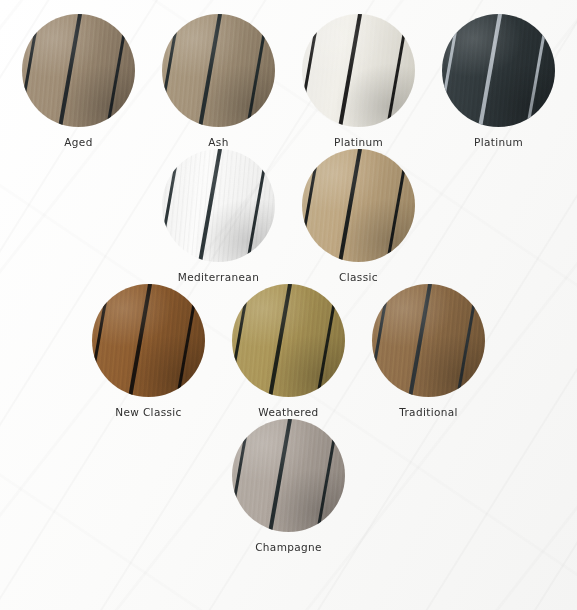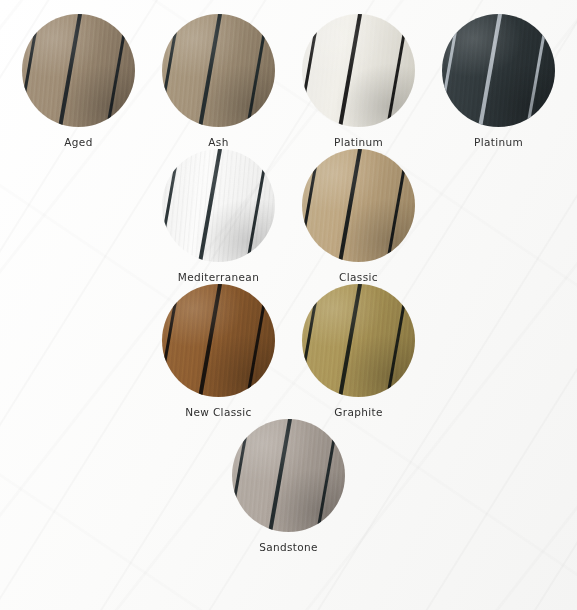--- a/index.html
+++ b/index.html
@@ -213,28 +213,38 @@
         <div class="swatch-label">New Classic</div>
       </div>
       <div class="swatch-cell">
         <div class="swatch-disc" style="background: linear-gradient(105deg, rgb(185, 165, 102) 0%, rgb(168, 147, 86) 48%, rgb(143, 124, 68) 100%);">
           <div class="stripe" style="left: 4%; width: 3px; background: rgb(22, 26, 22); opacity: 0.95;"></div>
           <div class="stripe" style="left: 41%; width: 4px; background: rgb(22, 26, 22); opacity: 0.95;"></div>
           <div class="stripe" style="left: 83%; width: 3.4px; background: rgb(22, 26, 22); opacity: 0.95;"></div>
           <div class="grain"></div>
           <div class="shade"></div>
         </div>
-        <div class="swatch-label">Graphite</div>
+        <div class="swatch-label">Weathered</div>
+      </div>
+      <div class="swatch-cell">
+        <div class="swatch-disc" style="background: linear-gradient(105deg, rgb(158, 124, 85) 0%, rgb(140, 107, 71) 48%, rgb(117, 88, 55) 100%);">
+          <div class="stripe" style="left: 4%; width: 3px; background: rgb(42, 51, 56); opacity: 0.95;"></div>
+          <div class="stripe" style="left: 41%; width: 4px; background: rgb(42, 51, 56); opacity: 0.95;"></div>
+          <div class="stripe" style="left: 83%; width: 3.4px; background: rgb(42, 51, 56); opacity: 0.95;"></div>
+          <div class="grain"></div>
+          <div class="shade"></div>
+        </div>
+        <div class="swatch-label">Traditional</div>
       </div>
     </div>
     <div class="swatch-row">
       <div class="swatch-cell">
         <div class="swatch-disc" style="background: linear-gradient(105deg, rgb(189, 181, 173) 0%, rgb(173, 164, 156) 48%, rgb(148, 139, 131) 100%);">
           <div class="stripe" style="left: 4%; width: 3px; background: rgb(30, 38, 41); opacity: 0.95;"></div>
           <div class="stripe" style="left: 41%; width: 4px; background: rgb(30, 38, 41); opacity: 0.95;"></div>
           <div class="stripe" style="left: 83%; width: 3.4px; background: rgb(30, 38, 41); opacity: 0.95;"></div>
           <div class="grain"></div>
           <div class="shade"></div>
         </div>
-        <div class="swatch-label">Sandstone</div>
+        <div class="swatch-label">Champagne</div>
       </div>
     </div>
   </div>
 
 </body></html>

